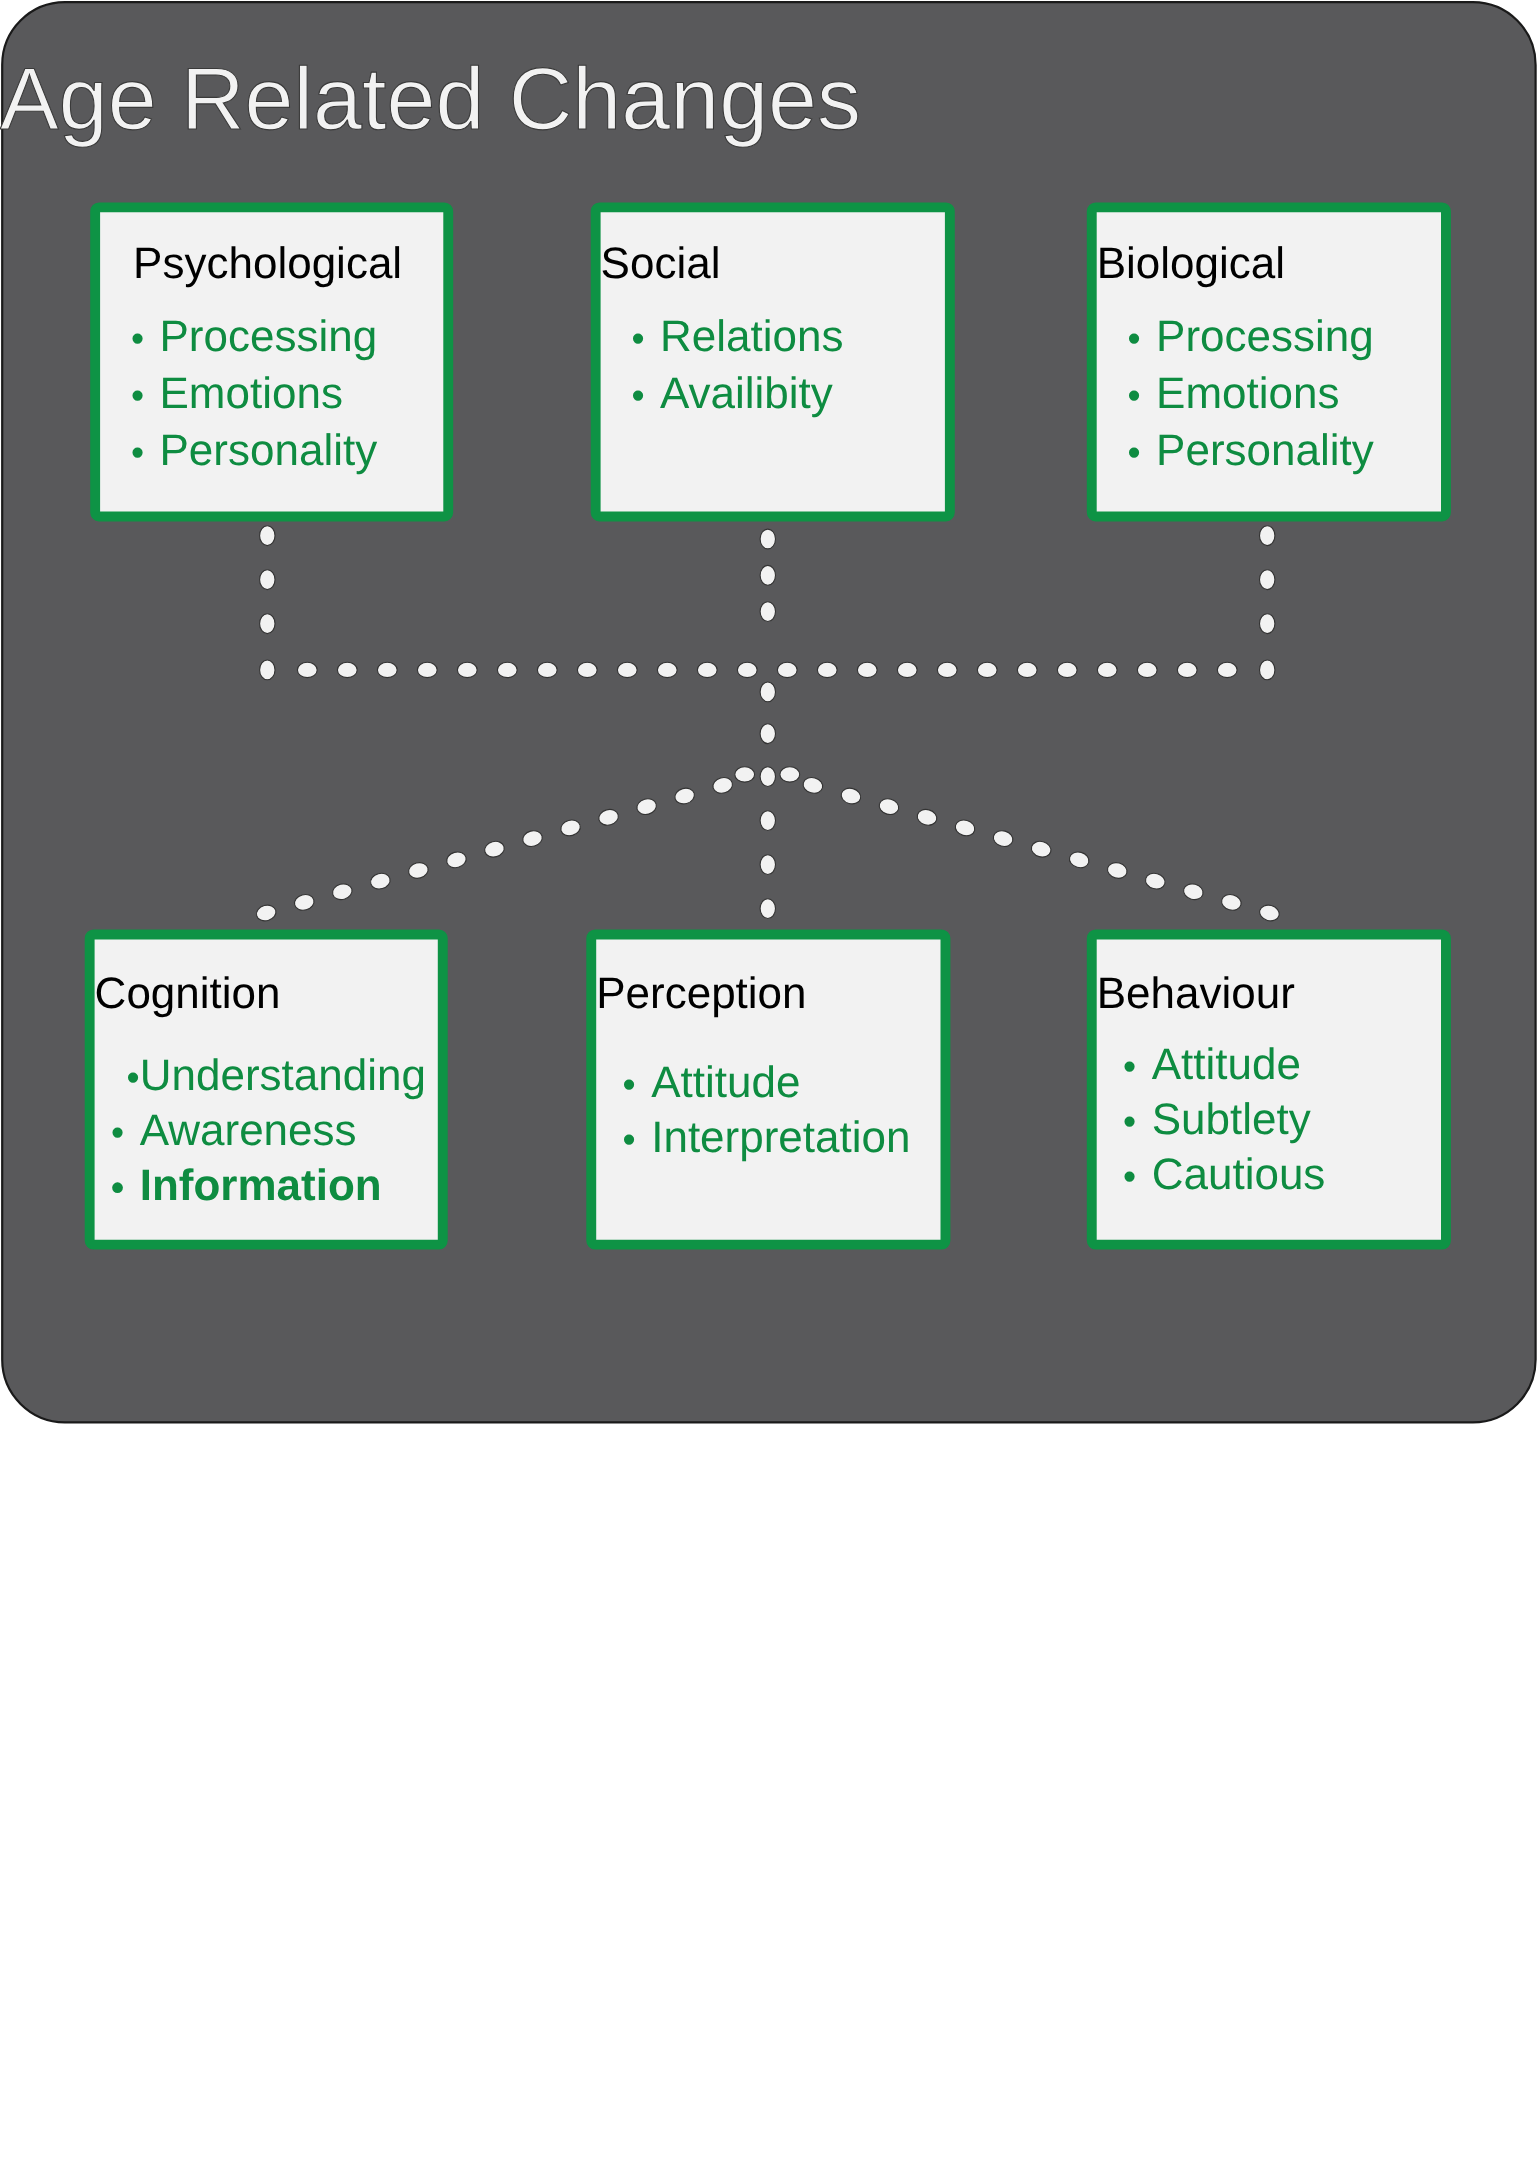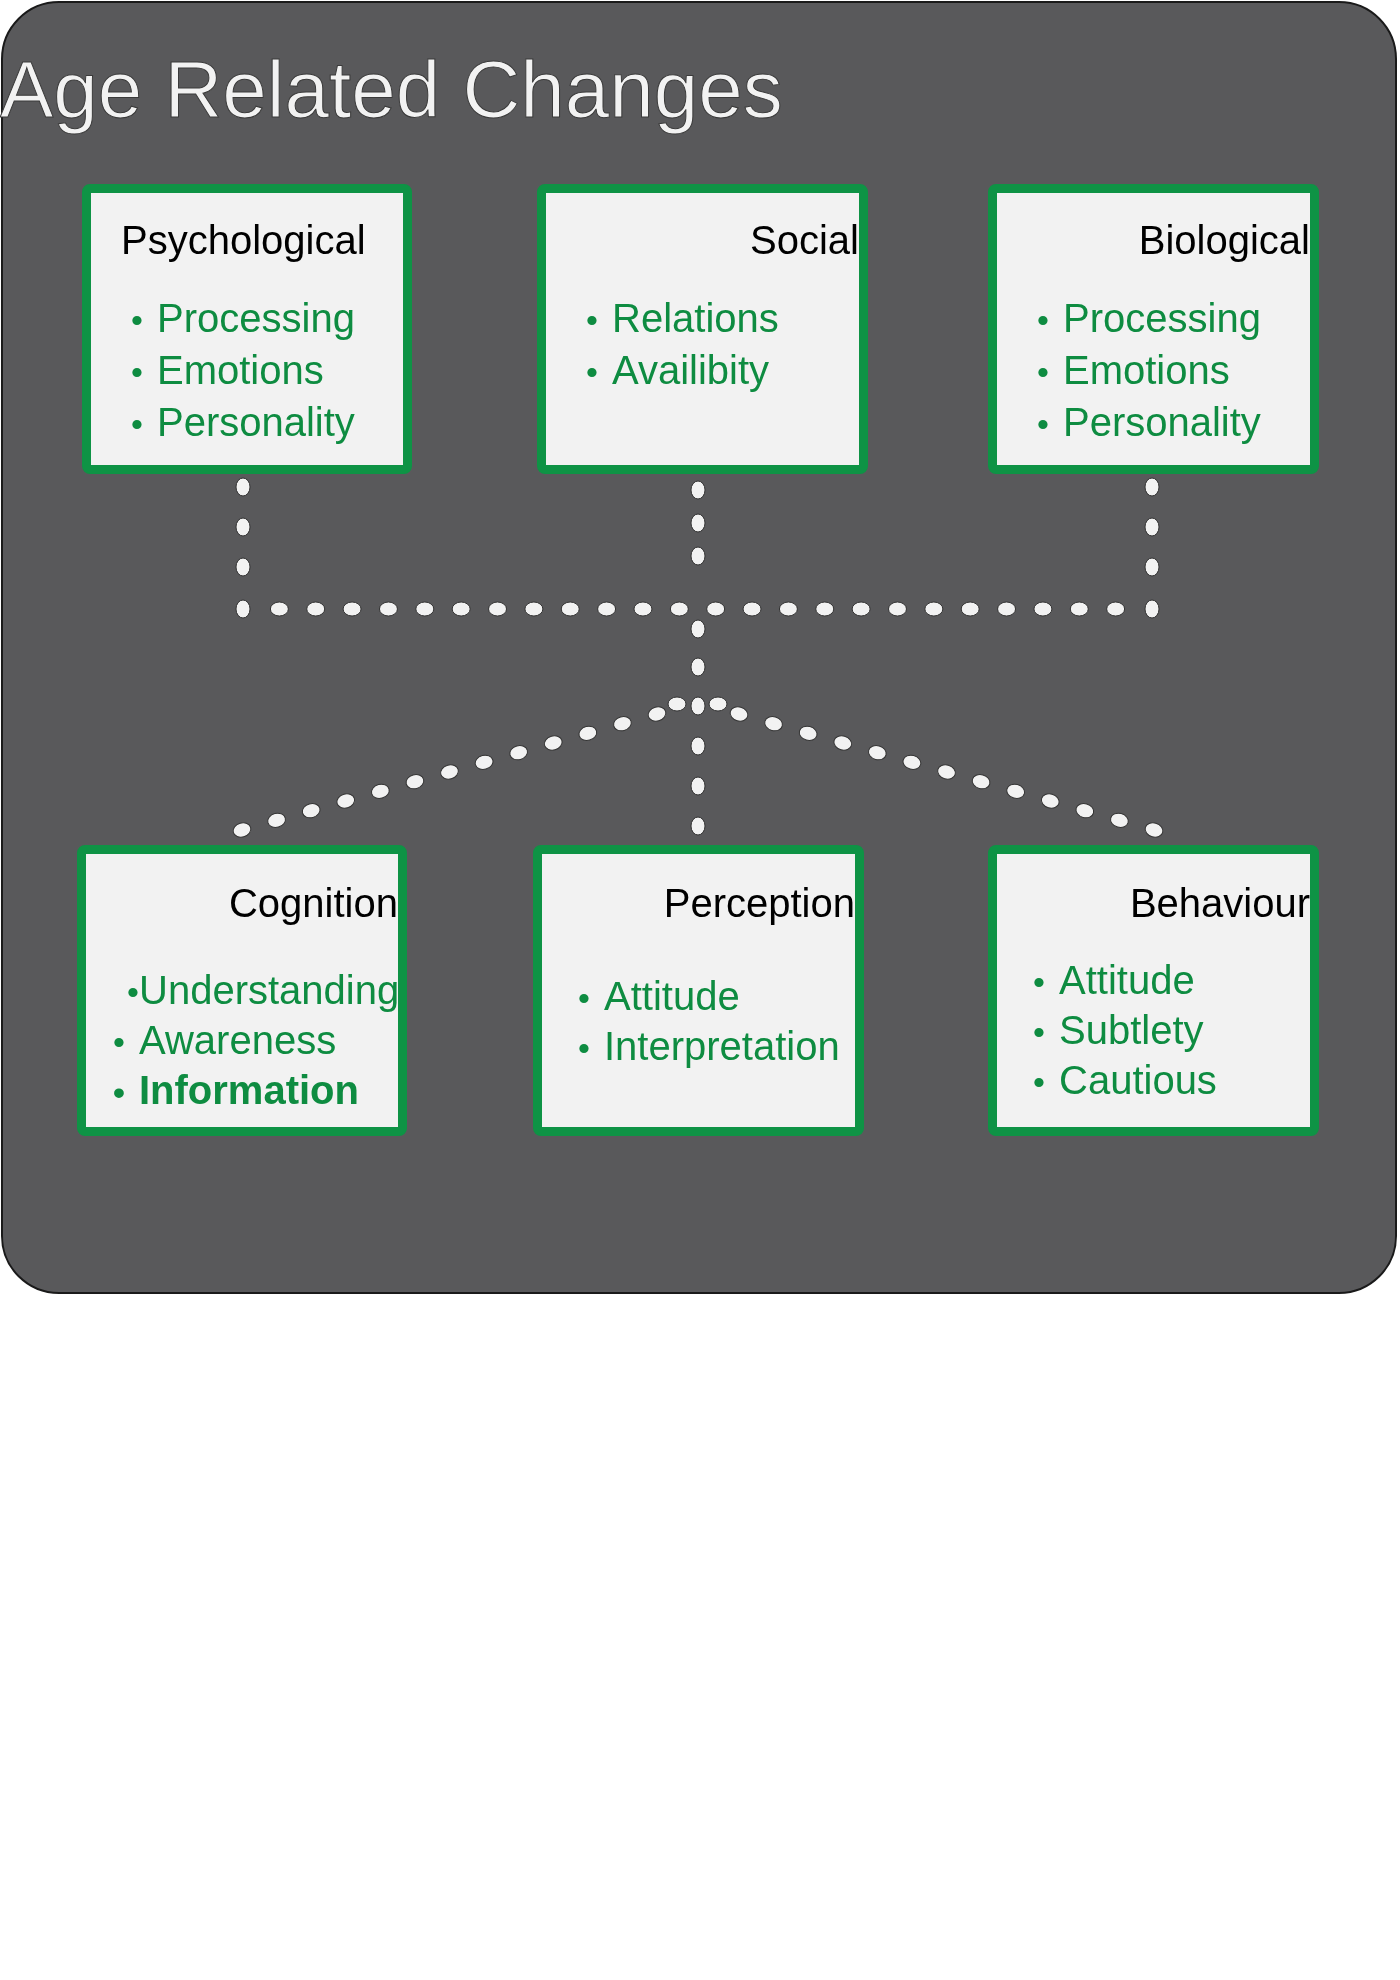--- a/index.html
+++ b/index.html
@@ -6,23 +6,23 @@
   body { width:1400px; height:1980px; position:relative; overflow:hidden;
          font-family:"Liberation Sans", sans-serif; }
   #panel { position:absolute; left:1px; top:1px; width:1396px; height:1293px;
            background:#59595b; border:2px solid #1a1a1a; border-radius:58px;
            box-sizing:border-box; }
   #title { position:absolute; left:0; width:1400px; top:42px; text-align:left;
            font-size:80px; color:#f2f2f2; letter-spacing:0px;
            -webkit-text-stroke:1px #3a3a3a; line-height:96px; }
   .box { position:absolute; box-sizing:border-box; background:#f2f2f2;
          border:9px solid #0e9345; border-radius:8px; }
-  .box .hd { position:absolute; left:0; right:0; text-align:right; color:#000;
+  .box .hd { position:absolute; left:0; right:0; text-align:left; color:#000;
              font-size:40px; line-height:46px; }
-  .box ul { position:absolute; margin:12px; padding:0; list-style:none; }
+  .box ul { position:absolute; margin:0; padding:0; list-style:none; }
   .box li { color:#0e8c41; font-size:40px; line-height:50px; white-space:nowrap; }
   .box li .b { display:inline-block; width:26px; font-size:34px; }
   #dots { position:absolute; left:0; top:0; }
 </style>
 </head>
 <body>
 
 <div id="panel"></div>
 <div id="title">Age Related Changes</div>
 

